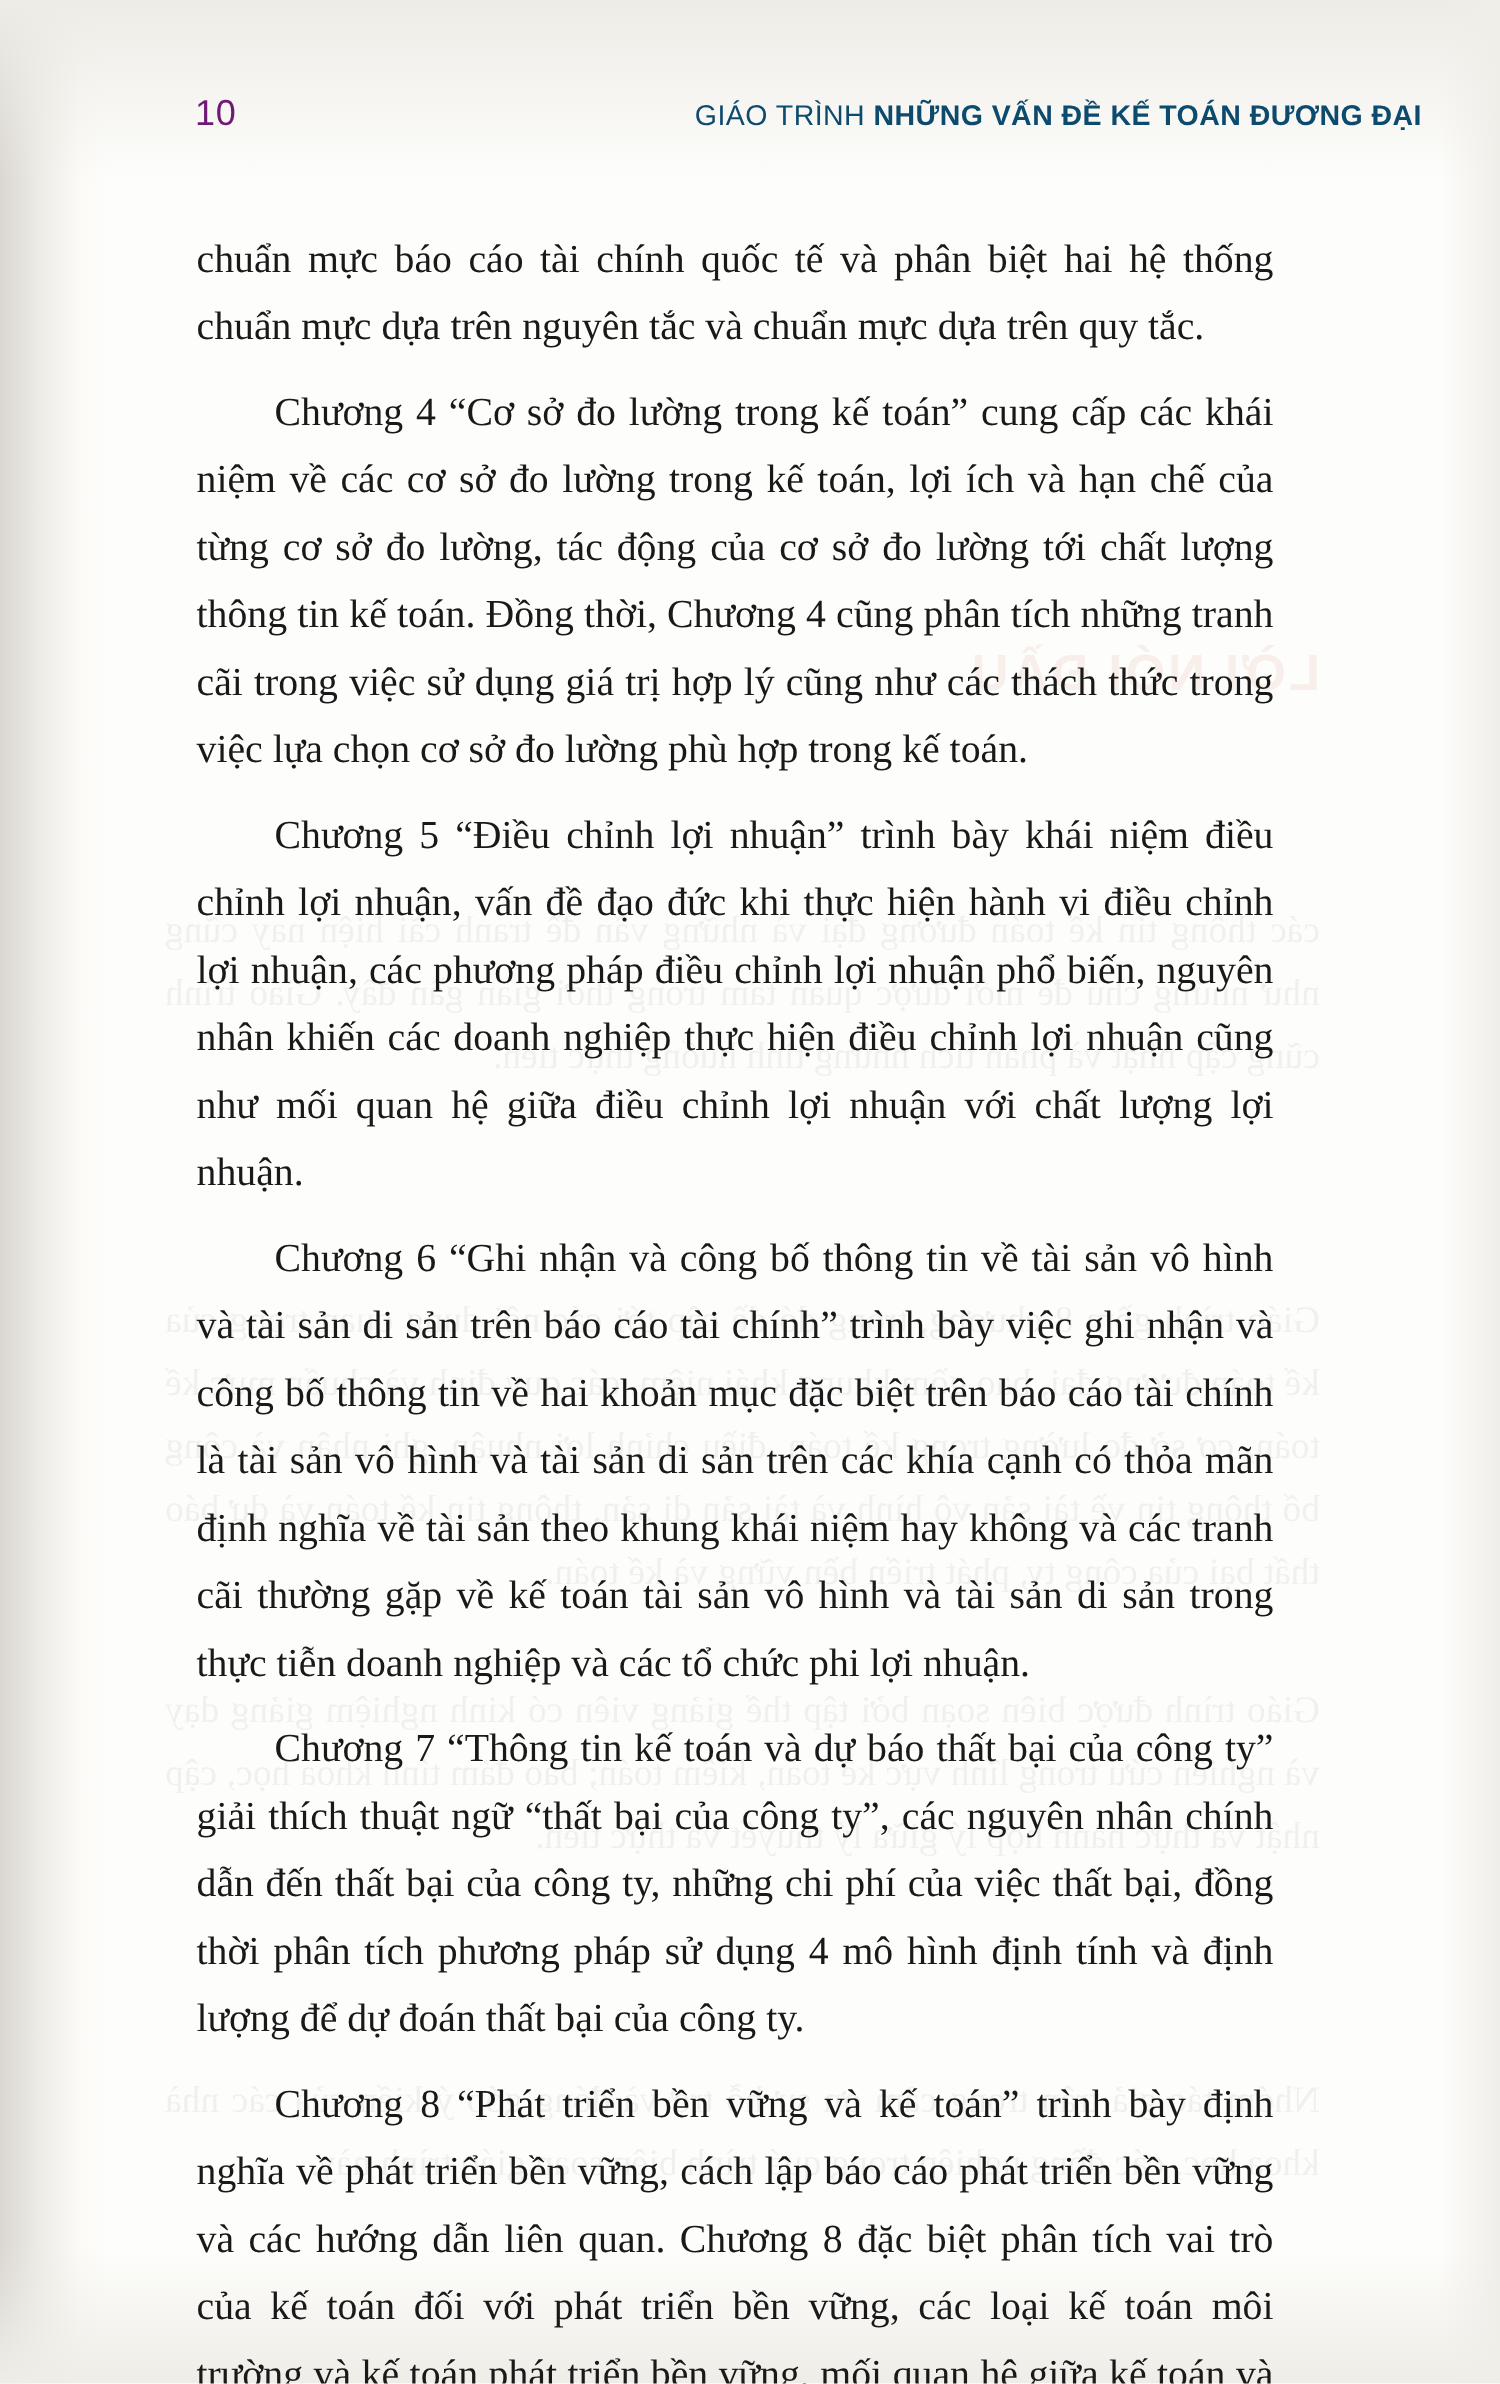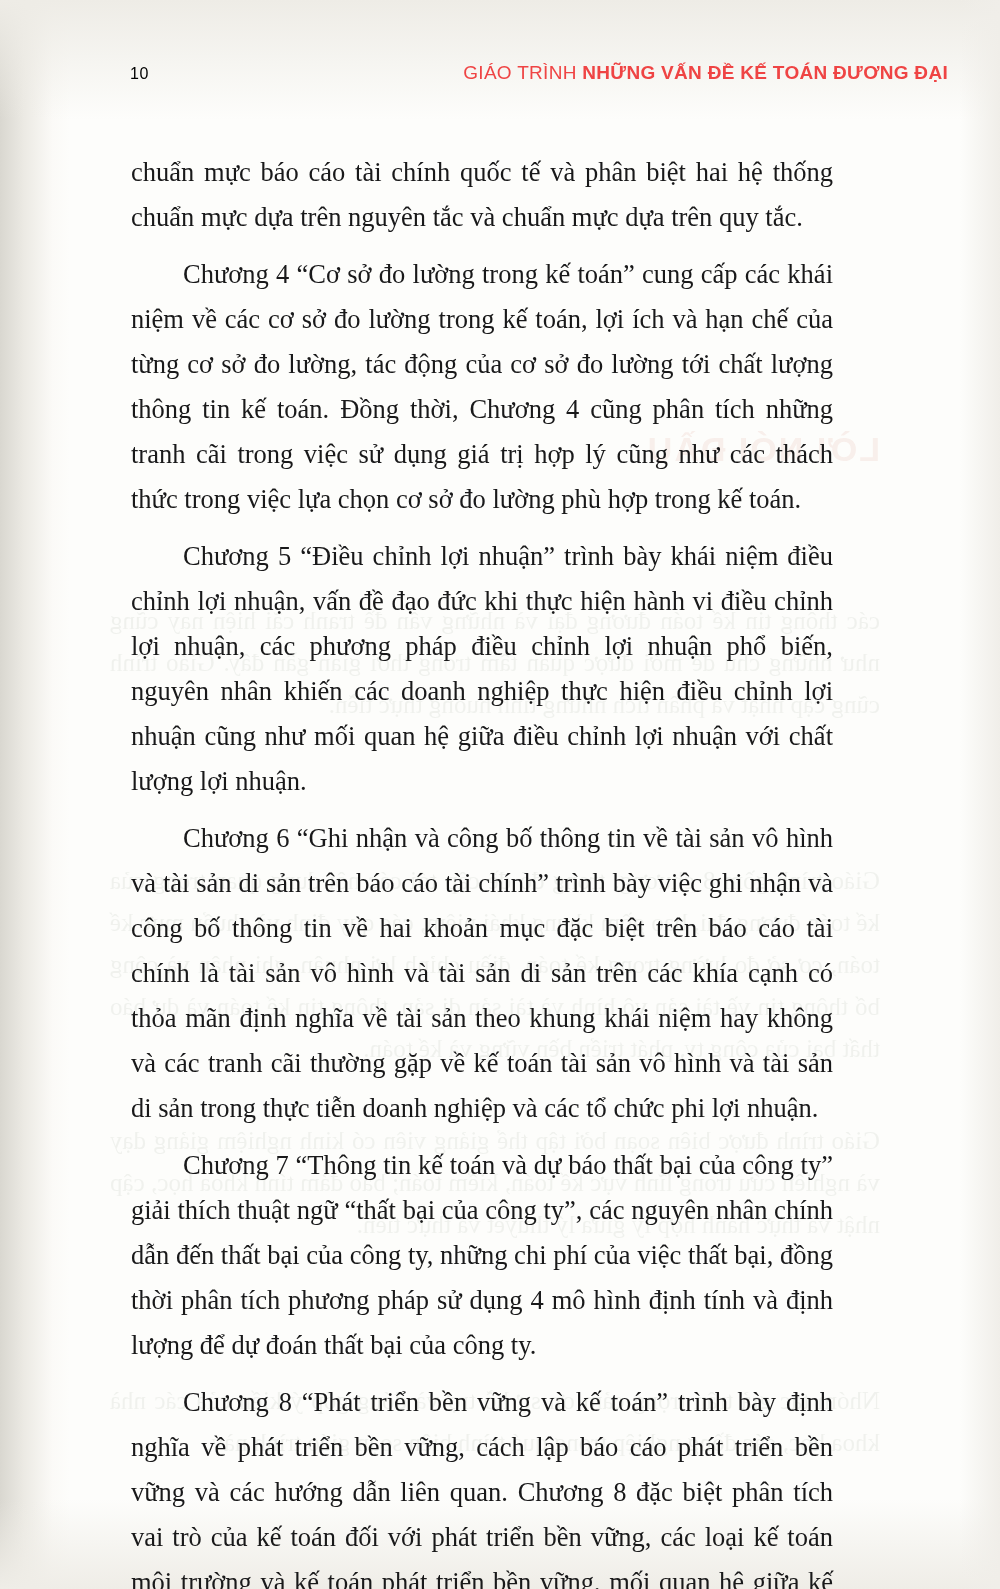--- a/index.html
+++ b/index.html
@@ -57,27 +57,27 @@
     position: absolute;
     top: 62px;
     left: 130px;
     right: 52px;
     display: flex;
     align-items: baseline;
     justify-content: space-between;
     font-family: "Liberation Sans", sans-serif;
   }
   .folio {
-    font-size: 16px;
-    color: #000000;
+    font-size: 24px;
+    color: #701a75;
     letter-spacing: 0.5px;
   }
   .head-title {
     font-size: 19px;
-    color: #ef4444;
+    color: #0c4a6e;
     letter-spacing: 0.3px;
     white-space: nowrap;
   }
   .head-title .light {
     font-weight: 400;
   }
   .head-title .bold {
     font-weight: 700;
   }
 
@@ -122,21 +122,21 @@
     top: 150px;
     left: 131px;
     width: 718px;
     font-size: 26.5px;
     line-height: 45px;
     color: #19191a;
     text-align: justify;
     text-justify: inter-word;
   }
   .body-text p {
-    margin: 0 16px 0 0;
+    margin: 0 0 0 0;
     text-indent: 0;
   }
   .body-text p.indent {
     text-indent: 52px;
     margin-top: 12px;
   }
 </style>
 </head>
 <body>
 

